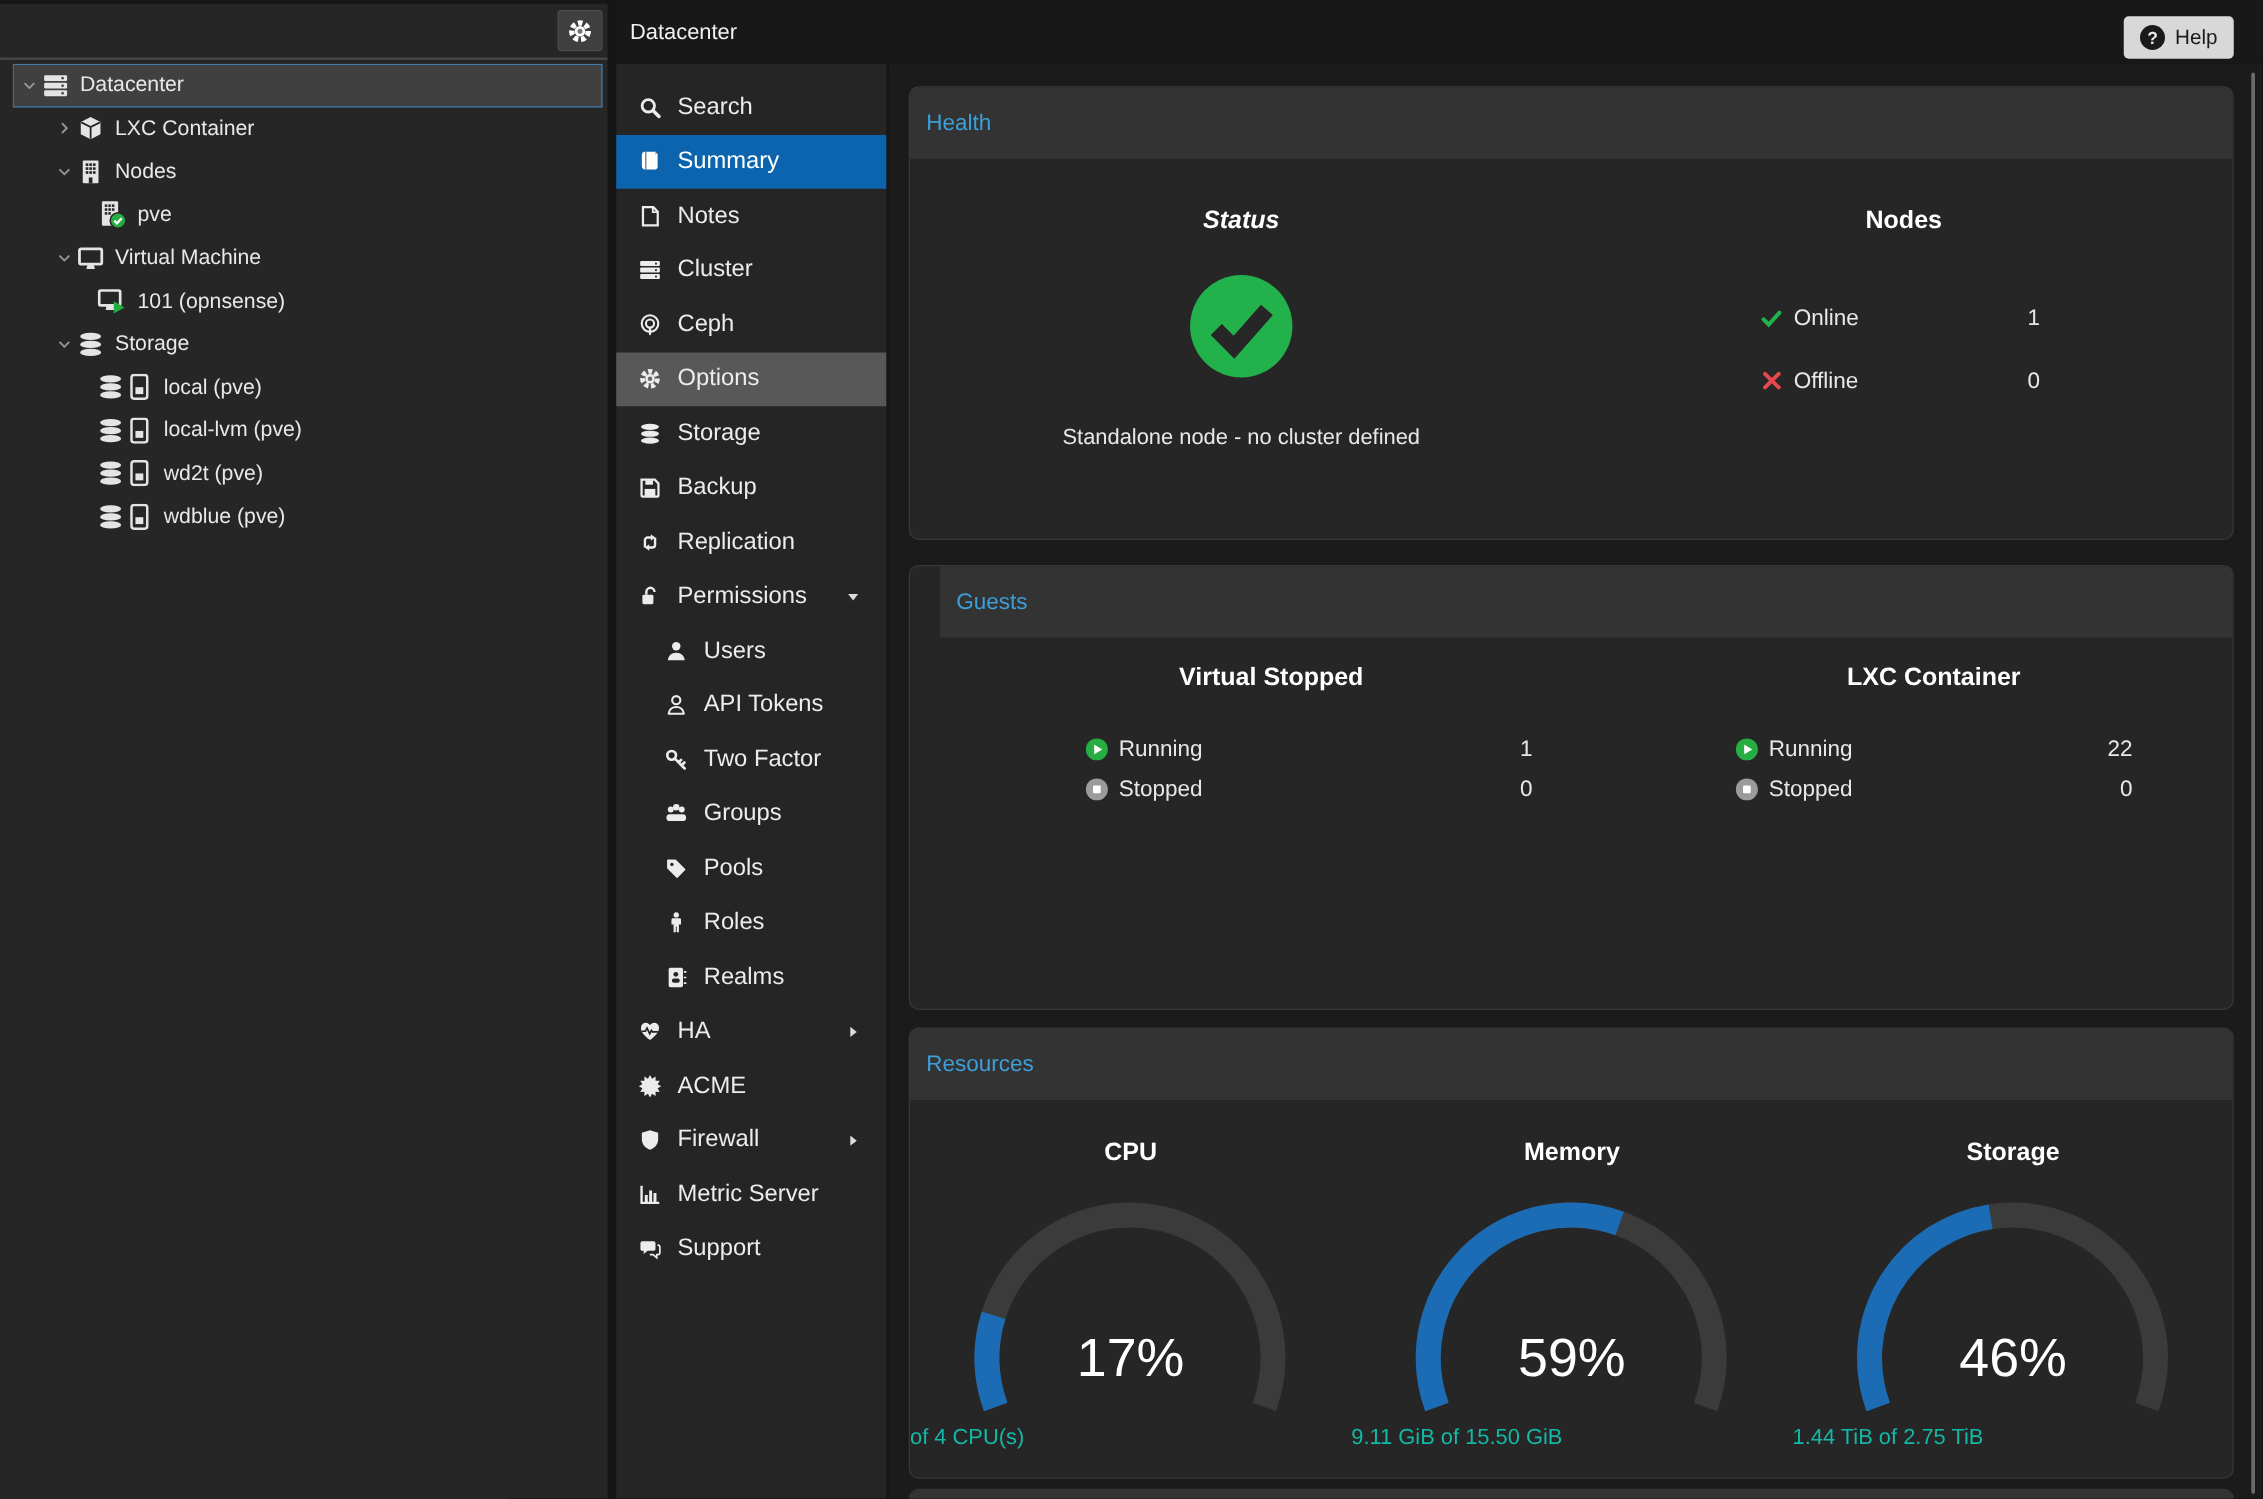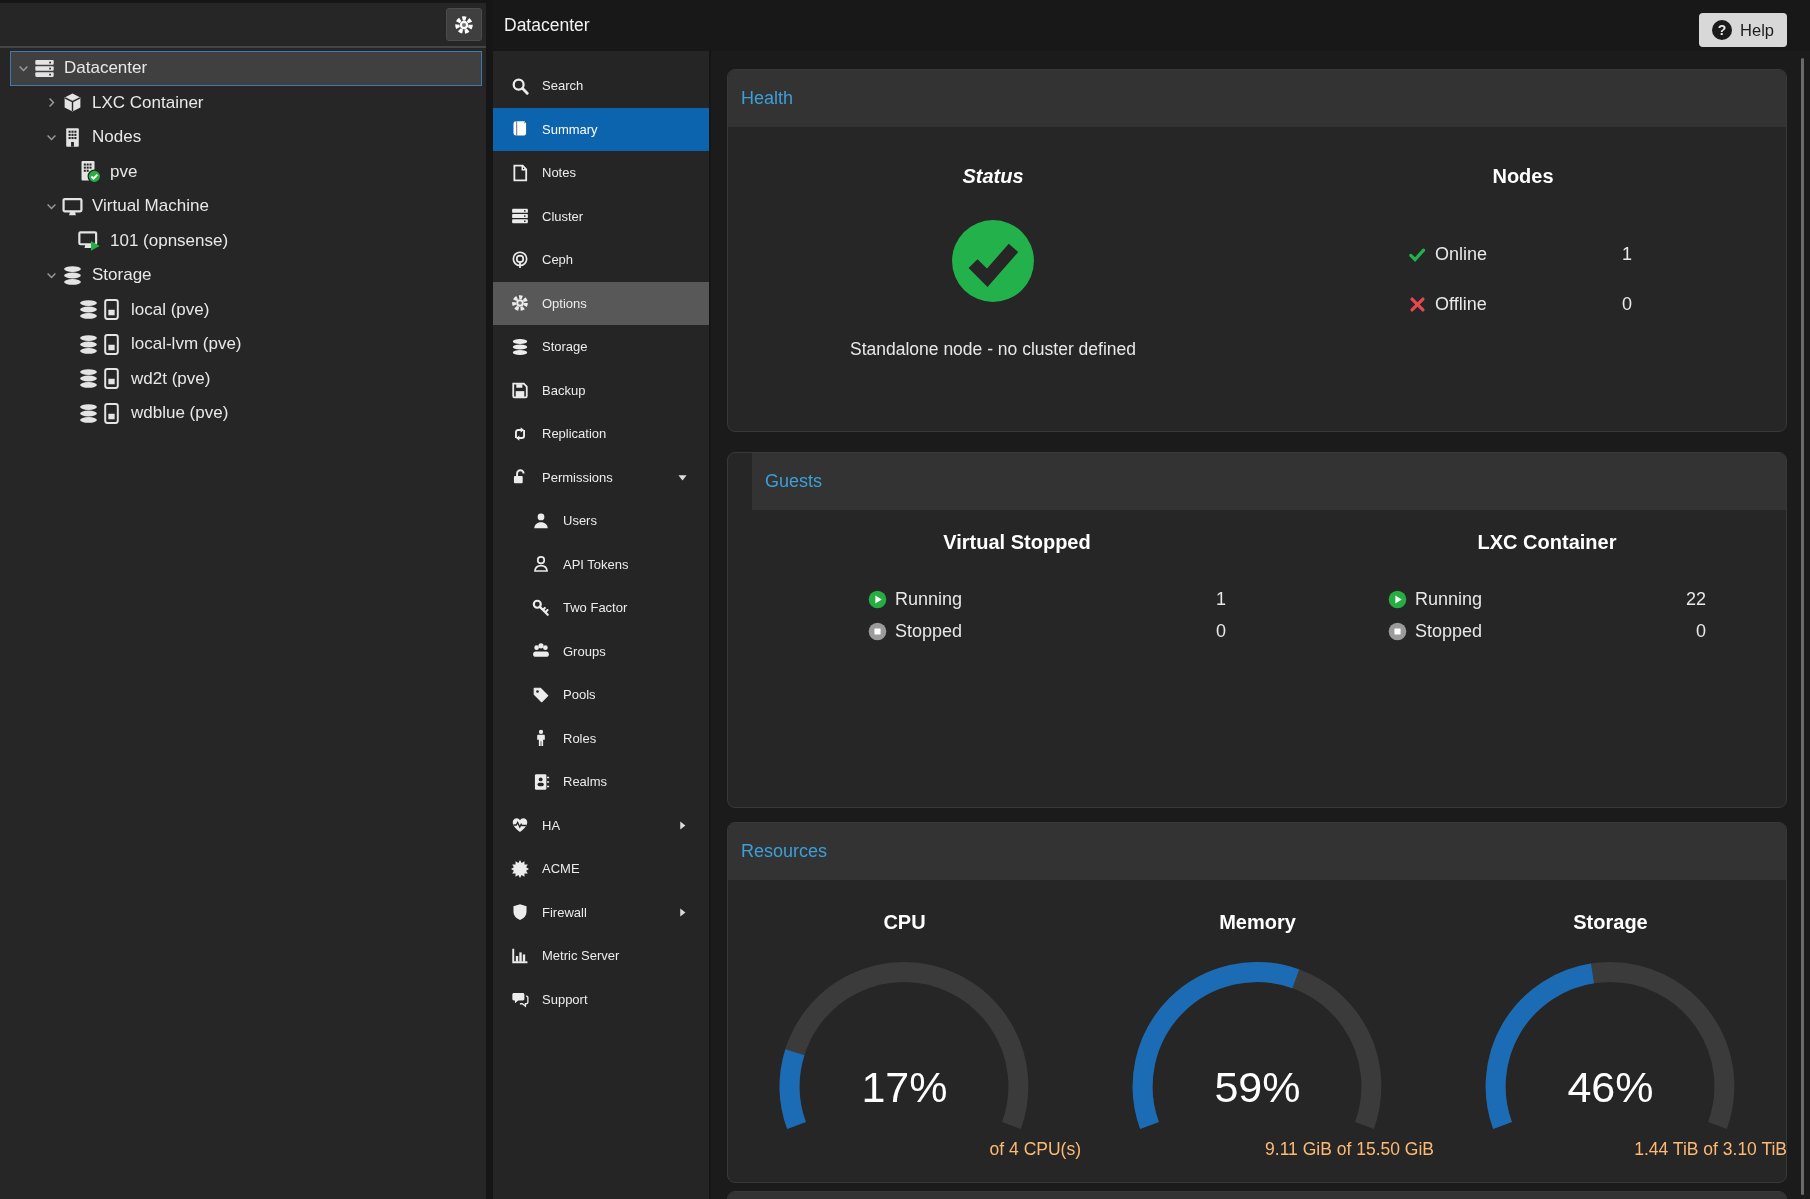--- a/index.html
+++ b/index.html
@@ -28,21 +28,21 @@
                 font-size:17.5px;color:#f2f2f2;}
   .helpbtn{position:absolute;right:23px;top:13px;height:34px;padding:0 13px;background:#d8d8d8;border:none;
            border-radius:4px;display:flex;align-items:center;gap:8px;font-size:16.5px;color:#1c1c1c;
            font-family:"Liberation Sans",sans-serif;cursor:pointer;}
   .help-q{width:20px;height:20px;border-radius:50%;background:#1a1a1a;color:#e8e8e8;font-weight:bold;
           font-size:14px;display:flex;align-items:center;justify-content:center;}
   
   .nav{position:absolute;left:493px;top:51px;width:217px;bottom:0;background:#252525;
        border-right:1px solid #141414;padding-top:13px;box-sizing:border-box;}
   .nitem{position:relative;height:43.5px;display:flex;align-items:center;padding-left:18px;
-         font-size:13px;color:#ececec;cursor:pointer;}
+         font-size:19px;color:#ececec;cursor:pointer;}
   .nitem.sub{padding-left:39px;}
   .nitem.selected{background:#0b64ad;color:#fff;}
   .nitem.focused{background:#585858;}
   .nico{width:31px;display:flex;align-items:center;color:inherit;}
   .narrow{position:absolute;right:20px;top:0;height:100%;display:flex;align-items:center;color:#dcdcdc;}
   
   .content{position:absolute;left:711px;top:51px;right:0;bottom:0;background:#1b1b1b;overflow:hidden;}
   .panel{position:absolute;left:16px;width:1060px;background:#262626;border:1px solid #383838;
          border-radius:8px;overflow:hidden;box-sizing:border-box;}
   .panel-head{height:57px;background:#333333;display:flex;align-items:center;padding:0 13px;
@@ -55,21 +55,21 @@
   .status-msg{position:absolute;top:212px;width:100%;text-align:center;font-size:17.5px;color:#e8e8e8;}
   .hrow{position:absolute;left:150px;right:156px;height:26px;display:flex;align-items:center;font-size:18px;}
   .hrow .lab{margin-left:8px;} .hrow .val{margin-left:auto;}
   .grow{position:absolute;height:26px;display:flex;align-items:center;font-size:18px;}
   .grow .lab{margin-left:8px;} .grow .val{margin-left:auto;}
   .g0{left:116px;right:56px;} .g1{left:106px;right:106px;}
   .gcol{position:absolute;top:0;bottom:0;width:353px;}
   .gcol .sec-heading{top:31px;}
   .gauge-svg{position:absolute;top:76px;left:43px;}
   .gauge-pct{position:absolute;top:183px;width:100%;text-align:center;font-size:43px;color:#fff;}
-  .gauge-sub{position:absolute;top:259px;width:100%;text-align:right;font-size:17.5px;color:#fdba74;}
+  .gauge-sub{position:absolute;top:259px;width:100%;text-align:left;font-size:17.5px;color:#14b8a6;}
   .vscroll{position:absolute;right:6px;top:58px;bottom:4px;width:3px;background:#6a6a6a;border-radius:2px;}
   svg.ic{display:block;}
 </style>
 </head>
 <body>
 
 <div class="app">
 
   <aside class="sidebar">
     <div class="side-toolbar">
@@ -631,21 +631,21 @@
             <div class="gauge-pct">59%</div>
             <div class="gauge-sub">9.11 GiB of 15.50 GiB</div>
           </div>
           <div class="gcol" style="left: 706px;">
             <div class="sec-heading">Storage</div>
             <svg class="gauge-svg" width="266" height="181" viewBox="0 0 200 136">
               <path d="M 19.19 127.41 A 86 86 0 1 1 180.81 127.41" fill="none" stroke="#3b3b3b" stroke-width="15"></path>
               <path d="M 19.19 127.41 A 86 86 0 0 1 86.84 13.01" fill="none" stroke="#1b6cb5" stroke-width="15"></path>
             </svg>
             <div class="gauge-pct">46%</div>
-            <div class="gauge-sub">1.44 TiB of 3.10 TiB</div>
+            <div class="gauge-sub">1.44 TiB of 2.75 TiB</div>
           </div>
         </div>
     </section>
 
     <section class="panel" style="top:1140px;height:60px;">
       <div class="panel-head"></div>
     </section>
 
   </main>
 

